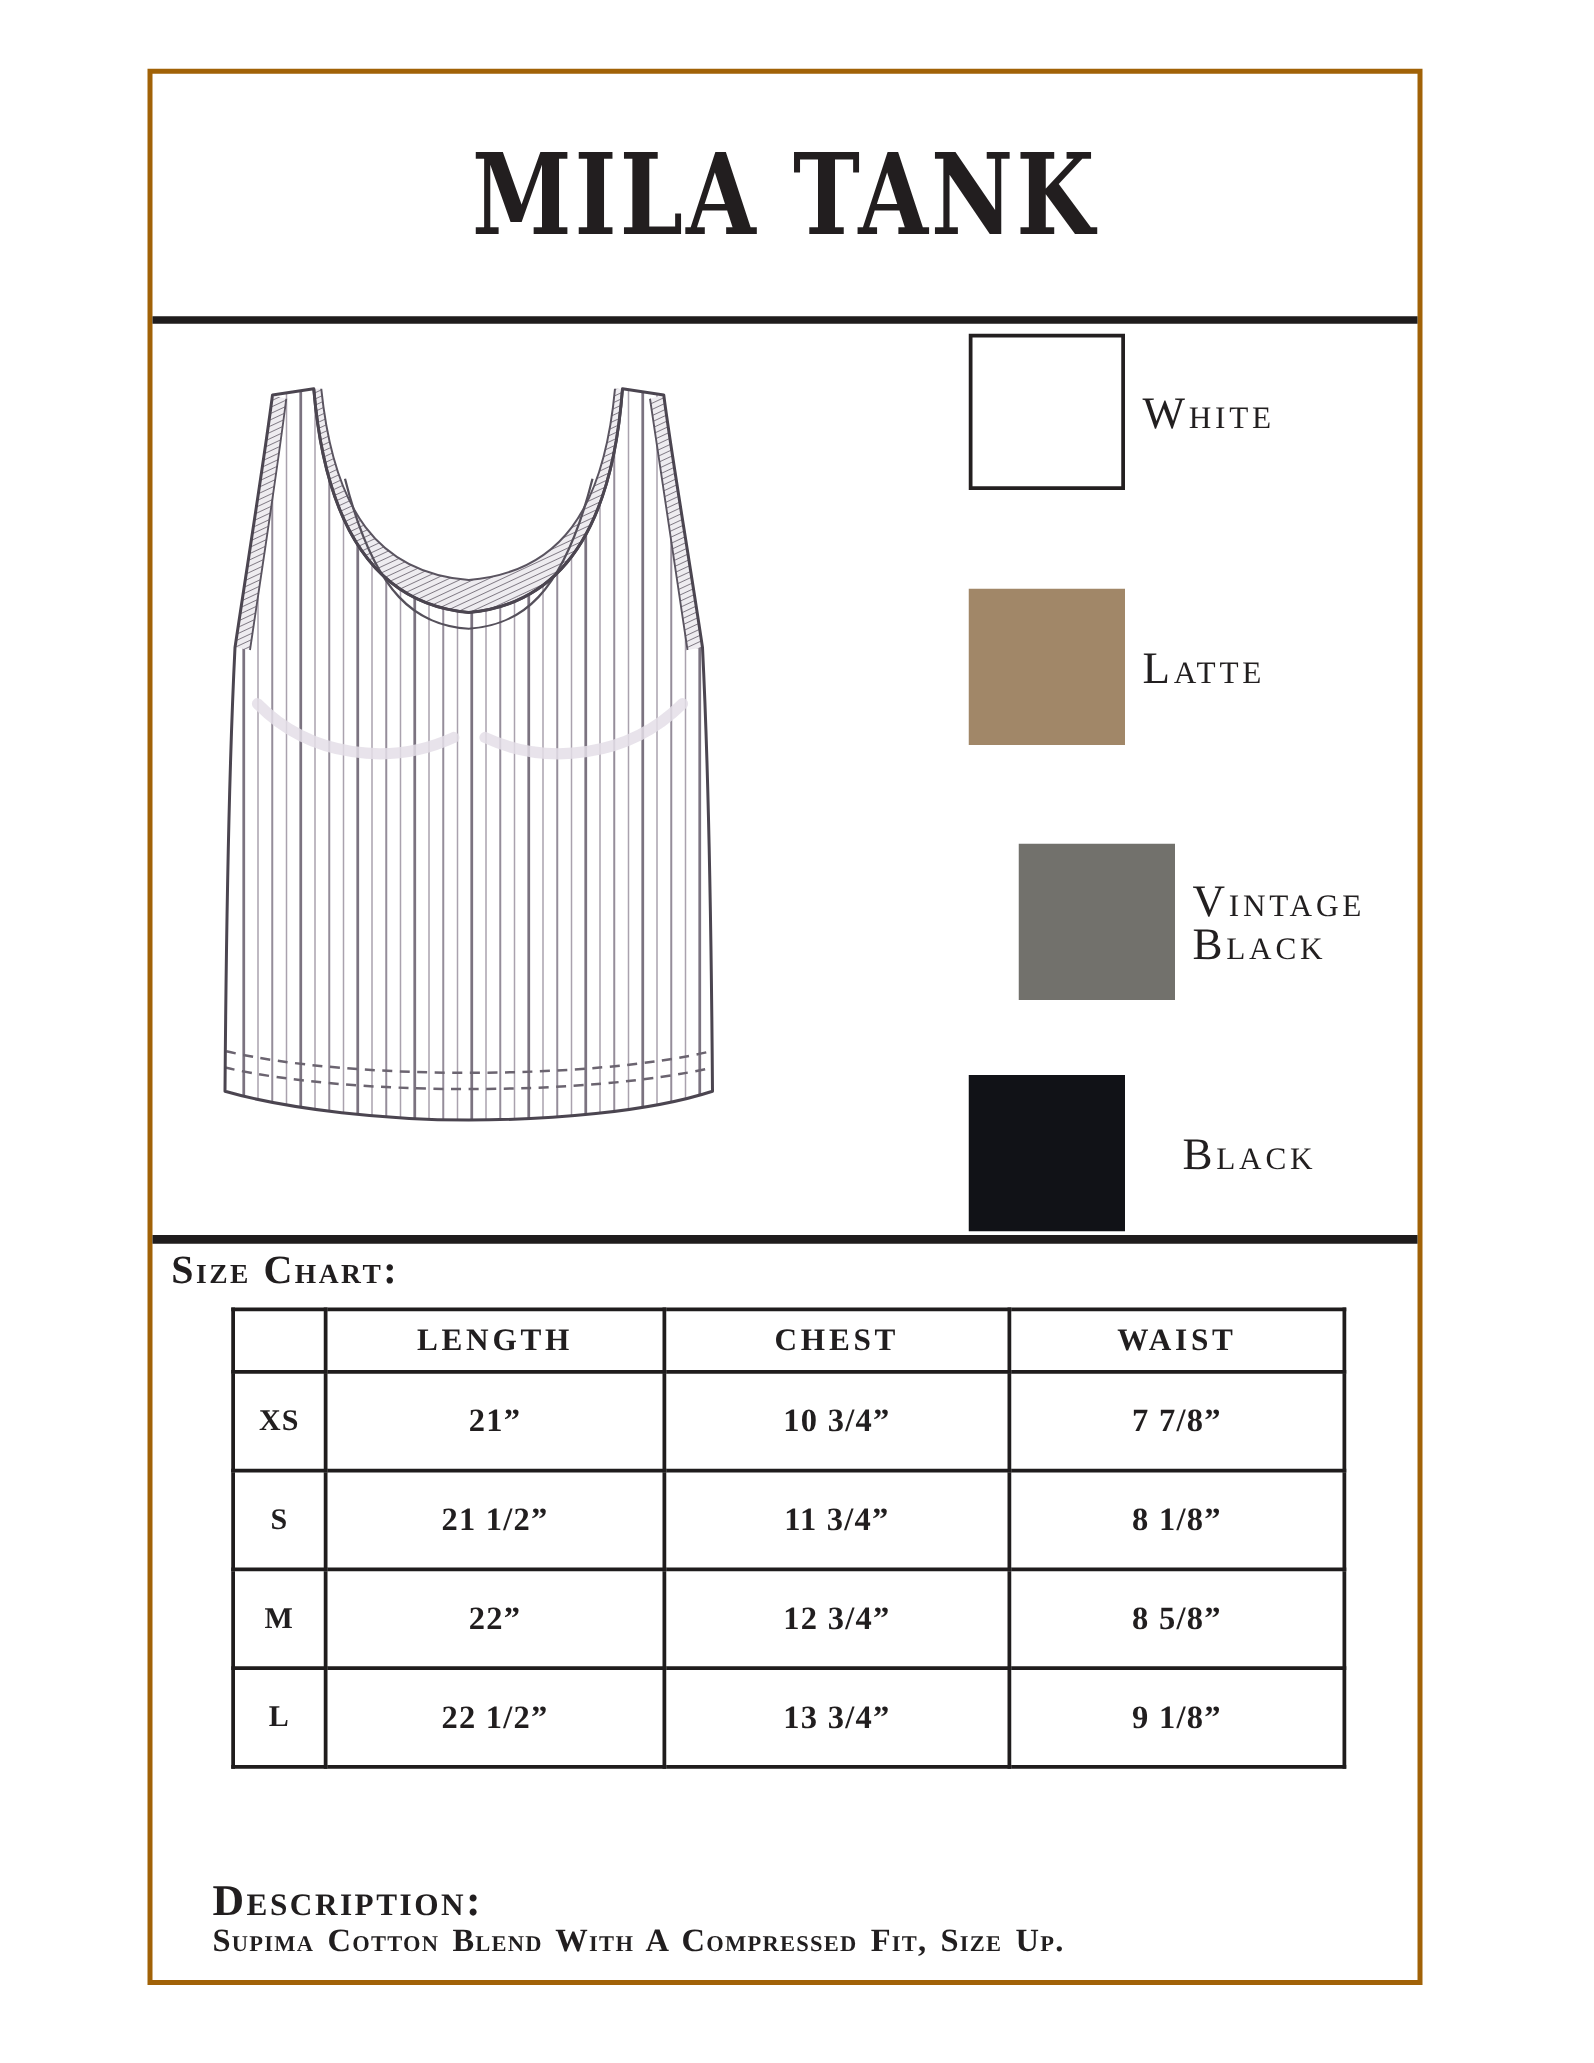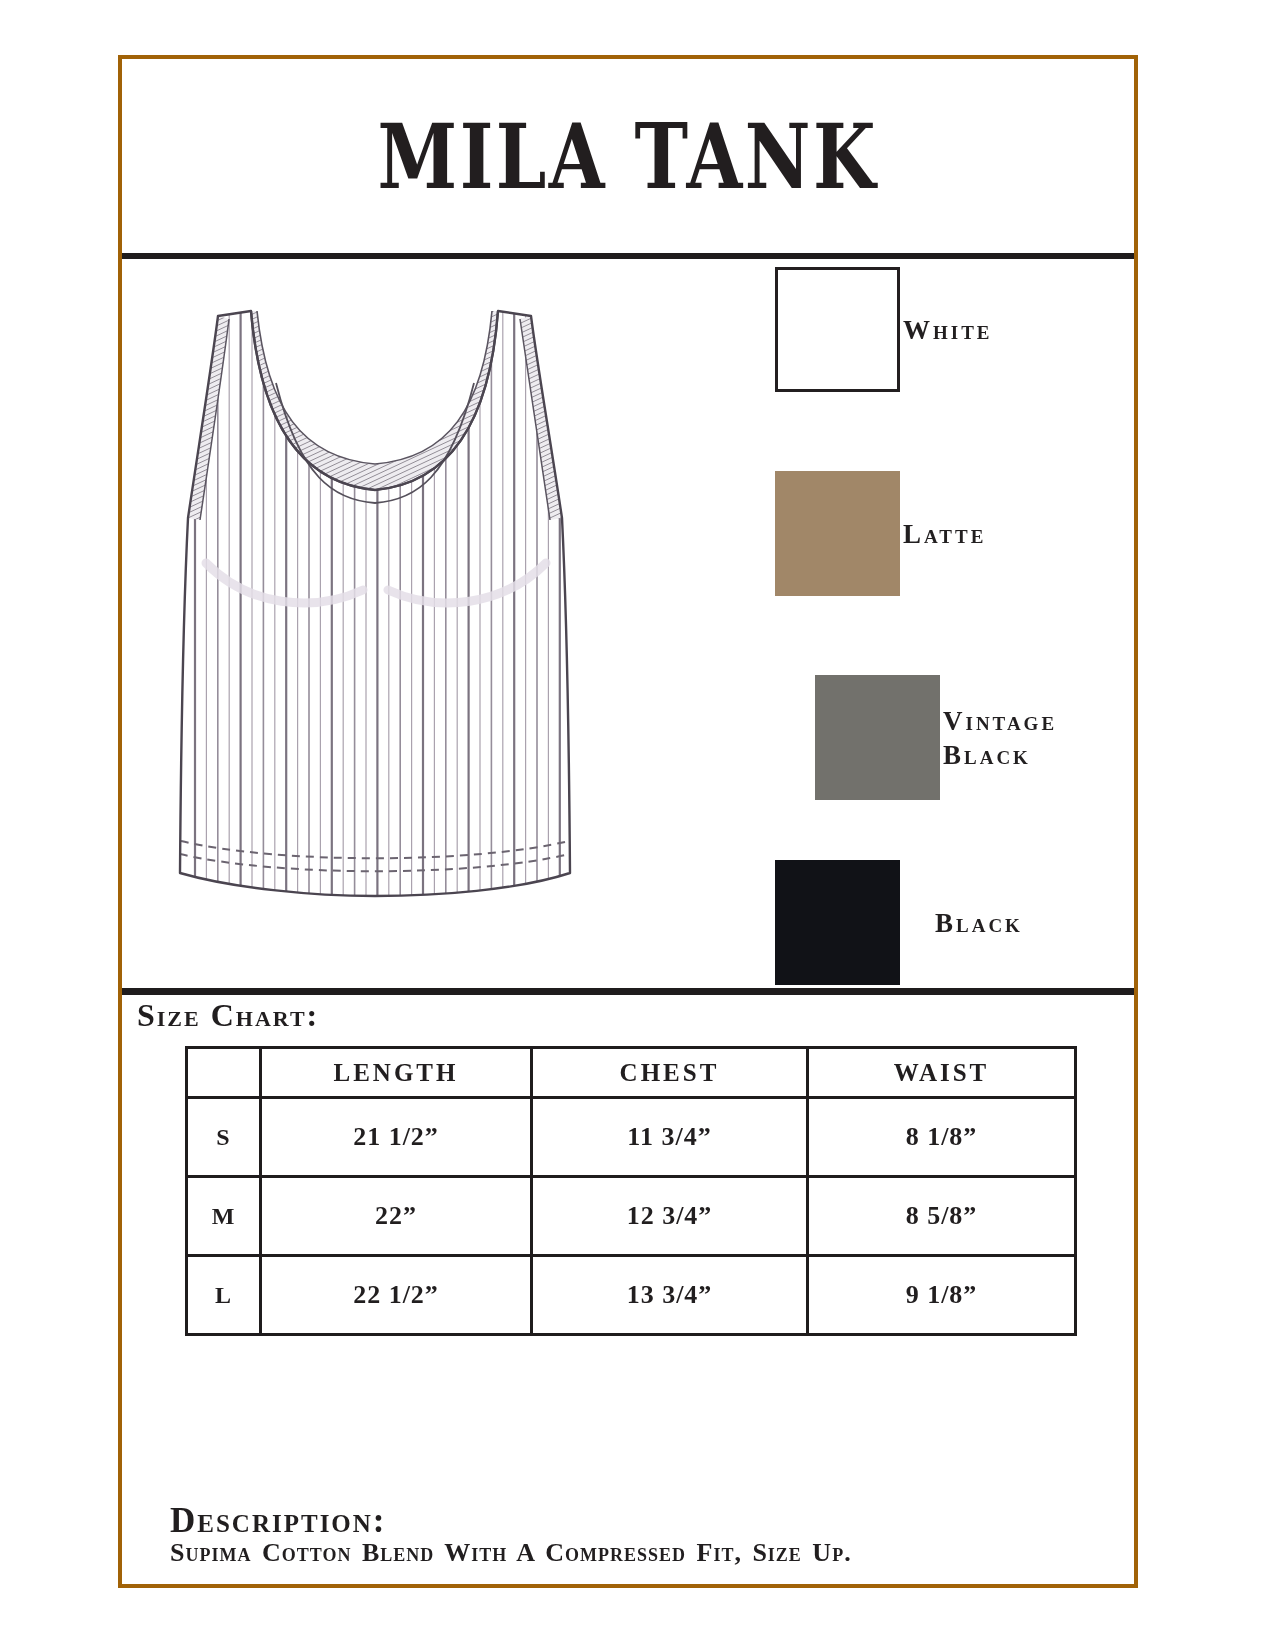--- a/index.html
+++ b/index.html
@@ -22,21 +22,21 @@
   .hr2{position:absolute;left:0;top:929px;width:100%;height:7px;background:#1f1c1d;}
 
   
   .tank-fig{position:absolute;left:26px;top:209px;width:470px;height:640px;}
 
   
   .color-row{position:absolute;left:653px;display:flex;align-items:center;}
   .swatch{width:125px;height:125px;box-sizing:border-box;flex:0 0 auto;}
   .swatch.bordered{border:3px solid #231f20;}
   .color-label{
-    margin-left:3px;font-weight:bold;font-size:27px;line-height:34px;
+    margin-left:14px;font-weight:normal;font-size:36px;line-height:34px;
     font-variant:small-caps;letter-spacing:3px;color:#221f20;max-width:150px;}
 
   
   .size-chart-heading{
     position:absolute;left:15px;top:938px;font-weight:bold;font-size:32px;
     font-variant:small-caps;letter-spacing:2px;color:#211e1f;}
   table.size-table{
     position:absolute;left:63px;top:987px;width:889px;
     border-collapse:collapse;table-layout:fixed;}
   table.size-table th,table.size-table td{
@@ -190,20 +190,26 @@
     <thead>
         <tr id="size-head">
           <th></th>
           <th>LENGTH</th>
           <th>CHEST</th>
           <th>WAIST</th>
         </tr>
       </thead>
     <tbody id="size-body">
         <tr>
+          <td class="size-name">XS</td>
+          <td>21”</td>
+          <td>10 3/4”</td>
+          <td>7 7/8”</td>
+        </tr>
+        <tr>
           <td class="size-name">S</td>
           <td>21 1/2”</td>
           <td>11 3/4”</td>
           <td>8 1/8”</td>
         </tr>
         <tr>
           <td class="size-name">M</td>
           <td>22”</td>
           <td>12 3/4”</td>
           <td>8 5/8”</td>

